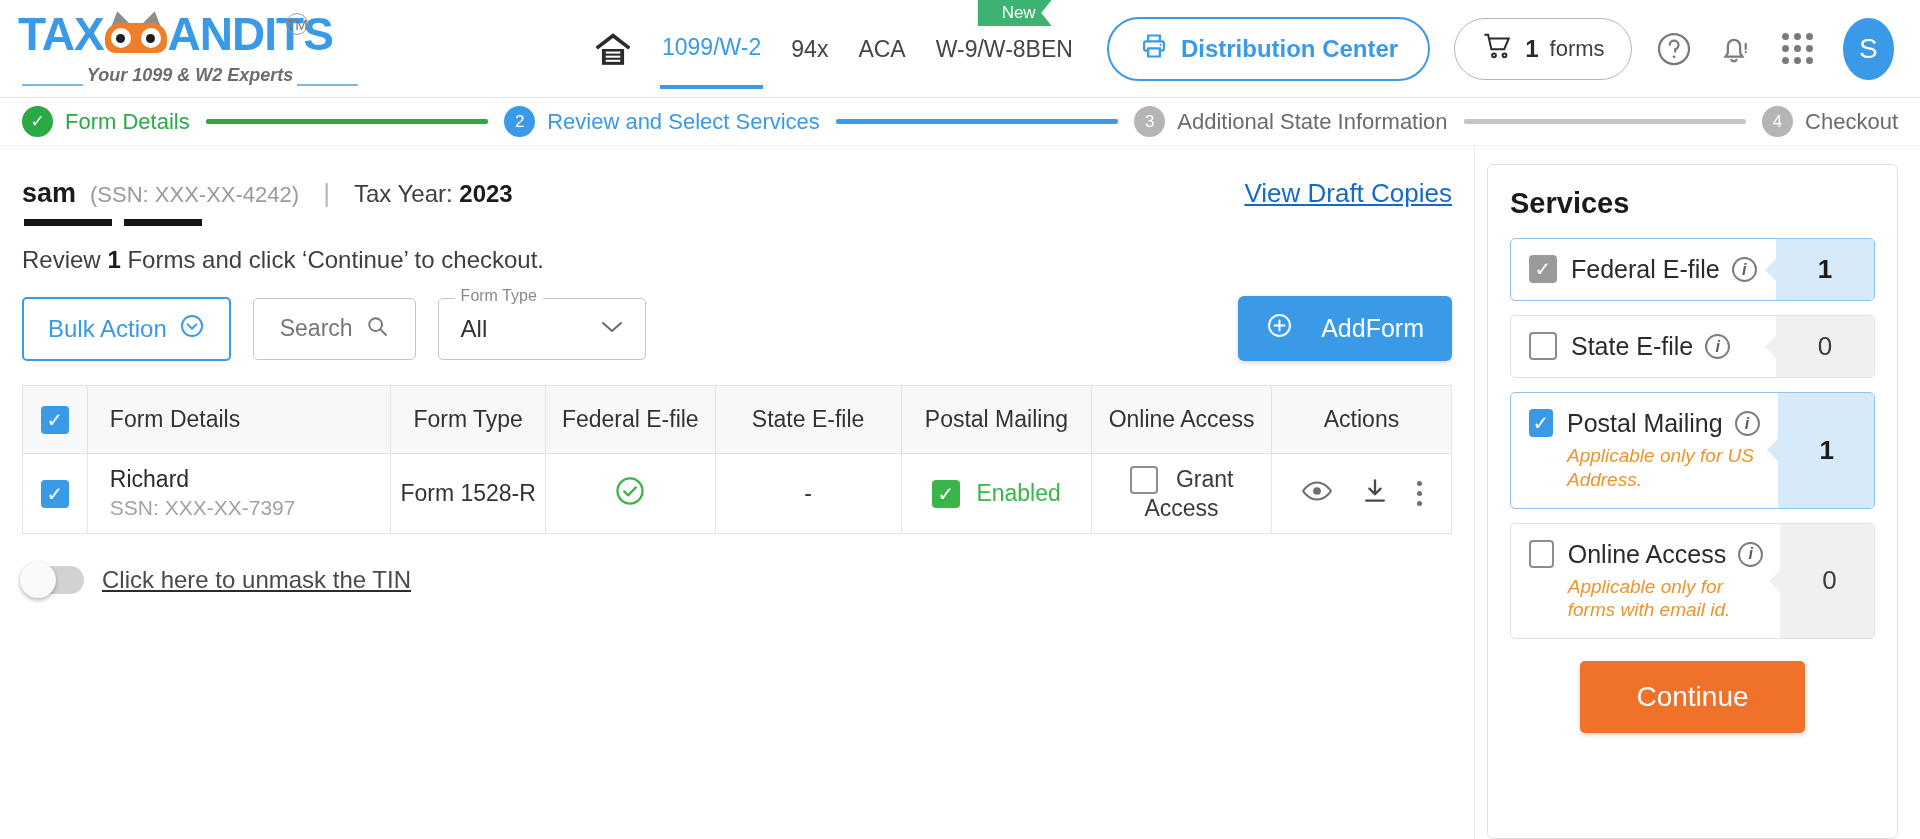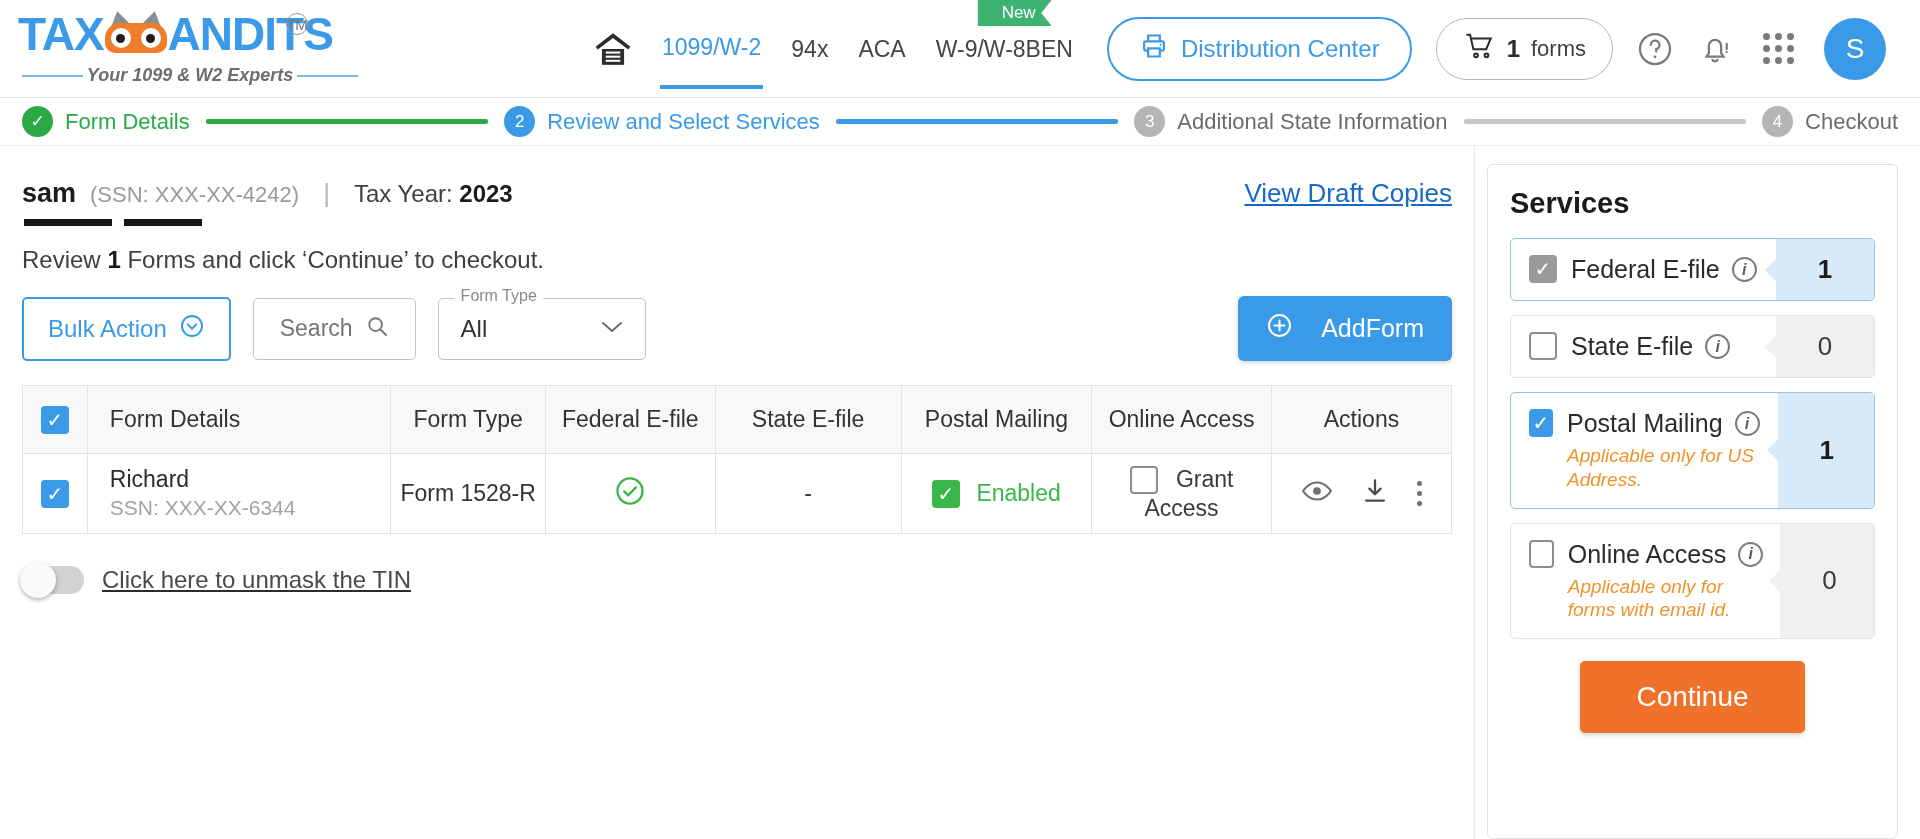--- a/index.html
+++ b/index.html
@@ -25,21 +25,21 @@
   .logo-owl { position: relative; width: 62px; height: 44px; margin: 0 1px; }
   .owl-ear { position: absolute; top: 0; width: 0; height: 0; border-left: 11px solid transparent; border-right: 11px solid transparent; border-bottom: 17px solid #8d8d8d; }
   .owl-ear.l { left: 3px; transform: rotate(-12deg); }
   .owl-ear.r { right: 3px; transform: rotate(12deg); }
   .owl-mask { position: absolute; top: 12px; left: 0; width: 62px; height: 30px; background: #f07d2a; border-radius: 15px 15px 10px 10px; }
   .owl-eye { position: absolute; top: 17px; width: 20px; height: 20px; background: #fff; border-radius: 50%; display: flex; align-items: center; justify-content: center; }
   .owl-eye.l { left: 6px; } .owl-eye.r { right: 6px; }
   .owl-pupil { width: 9px; height: 9px; background: #1d1d1d; border-radius: 50%; }
   .owl-beak { position: absolute; top: 33px; left: 27px; width: 0; height: 0; border-left: 5px solid transparent; border-right: 5px solid transparent; border-top: 9px solid #f07d2a; }
   .logo-tm { position: absolute; top: 2px; right: 50px; font-size: 15px; color: #777; border: 1px solid #999; border-radius: 50%; width: 22px; height: 22px; display: flex; align-items: center; justify-content: center; letter-spacing: 0; }
-  .logo-sub { display: flex; align-items: center; gap: 4px; margin-top: 4px; padding-left: 4px; }
+  .logo-sub { display: flex; align-items: flex-end; gap: 4px; margin-top: 4px; padding-left: 4px; }
   .logo-sub .rule { height: 2px; background: #7db9e8; flex: 1; }
   .logo-sub .tag { font-size: 18px; font-style: italic; color: #6d6d6d; font-weight: 600; white-space: nowrap; }
 
   .nav-center { display: flex; align-items: center; gap: 26px; margin-left: 234px; }
   .home-icon { display: flex; align-items: flex-end; }
   .nav-item {
     font-size: 23px; color: #454545; cursor: pointer; padding: 26px 2px 24px;
     white-space: nowrap; position: relative;
   }
   .nav-item.active { color: #3a9ae8; border-bottom: 4px solid #3a9ae8; }
@@ -47,21 +47,21 @@
   .new-badge {
     position: absolute; top: -10px; left: 50%; transform: translateX(-36%);
     background: #3cb371; color: #fff; font-size: 17px; padding: 3px 16px 3px 24px;
     clip-path: polygon(0 0, 100% 0, 86% 50%, 100% 100%, 0 100%);
     white-space: nowrap;
   }
 
   .dist-btn {
     margin-left: 32px; display: flex; align-items: center; gap: 12px;
     border: 2px solid #3a9ae8; border-radius: 40px; padding: 13px 30px;
-    color: #3a9ae8; font-size: 24px; cursor: pointer; background: #fff; white-space: nowrap;
+    color: #3a9ae8; font-size: 24px; cursor: pointer; background: #fff; white-space: nowrap; font-weight: bold;
   }
   .cart-btn {
     margin-left: 24px; display: flex; align-items: center; gap: 11px;
     border: 1px solid #b6b6b6; border-radius: 40px; padding: 12px 26px;
     font-size: 22px; cursor: pointer; background: #fff; color: #2b2b2b; white-space: nowrap;
   }
   .cart-count { font-weight: 700; font-size: 24px; }
   .cart-label { color: #3f3f3f; font-size: 22px; }
 
   .icon-btn { margin-left: 24px; cursor: pointer; display: flex; align-items: center; }
@@ -447,21 +447,21 @@
       </thead>
       <tbody>
         <tr>
           <td>
             <span class="cbox blue">
                 <span class="tick">✓</span>
               </span>
           </td>
           <td class="fd">
             <div class="row-name">Richard</div>
-            <div class="row-ssn">SSN: XXX-XX-6344</div>
+            <div class="row-ssn">SSN: XXX-XX-7397</div>
           </td>
           <td>Form 1528-R</td>
           <td>
             <span>
               <svg width="32" height="32" viewBox="0 0 24 24" fill="none" stroke="#3ab54a" stroke-width="1.7">
                 <circle cx="12" cy="12" r="9.4"></circle>
                   <path d="M7.6 12.3l3 3 5.8-6" stroke-linecap="round" stroke-linejoin="round"></path>
               </svg>
             </span>
           </td>

